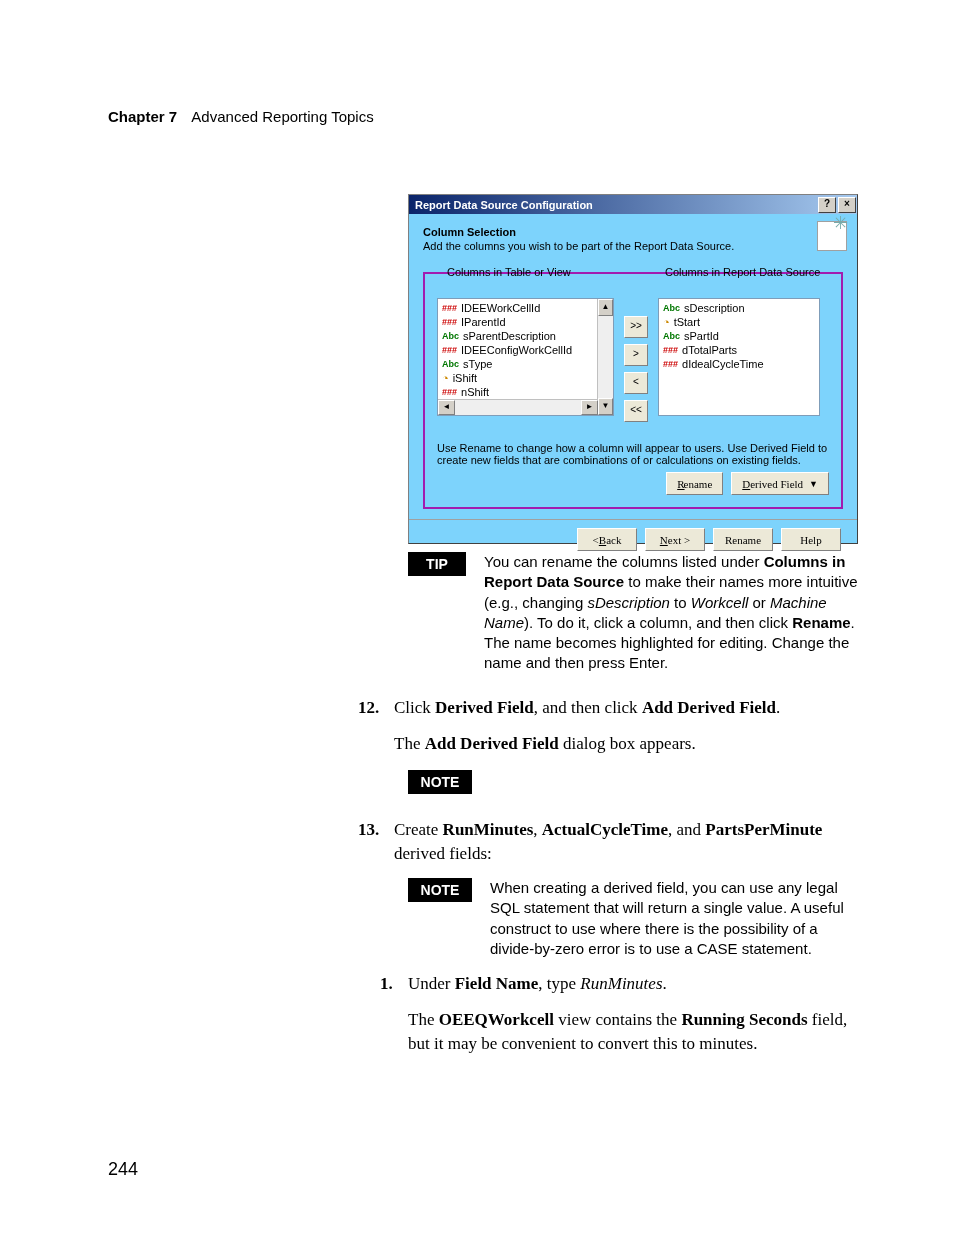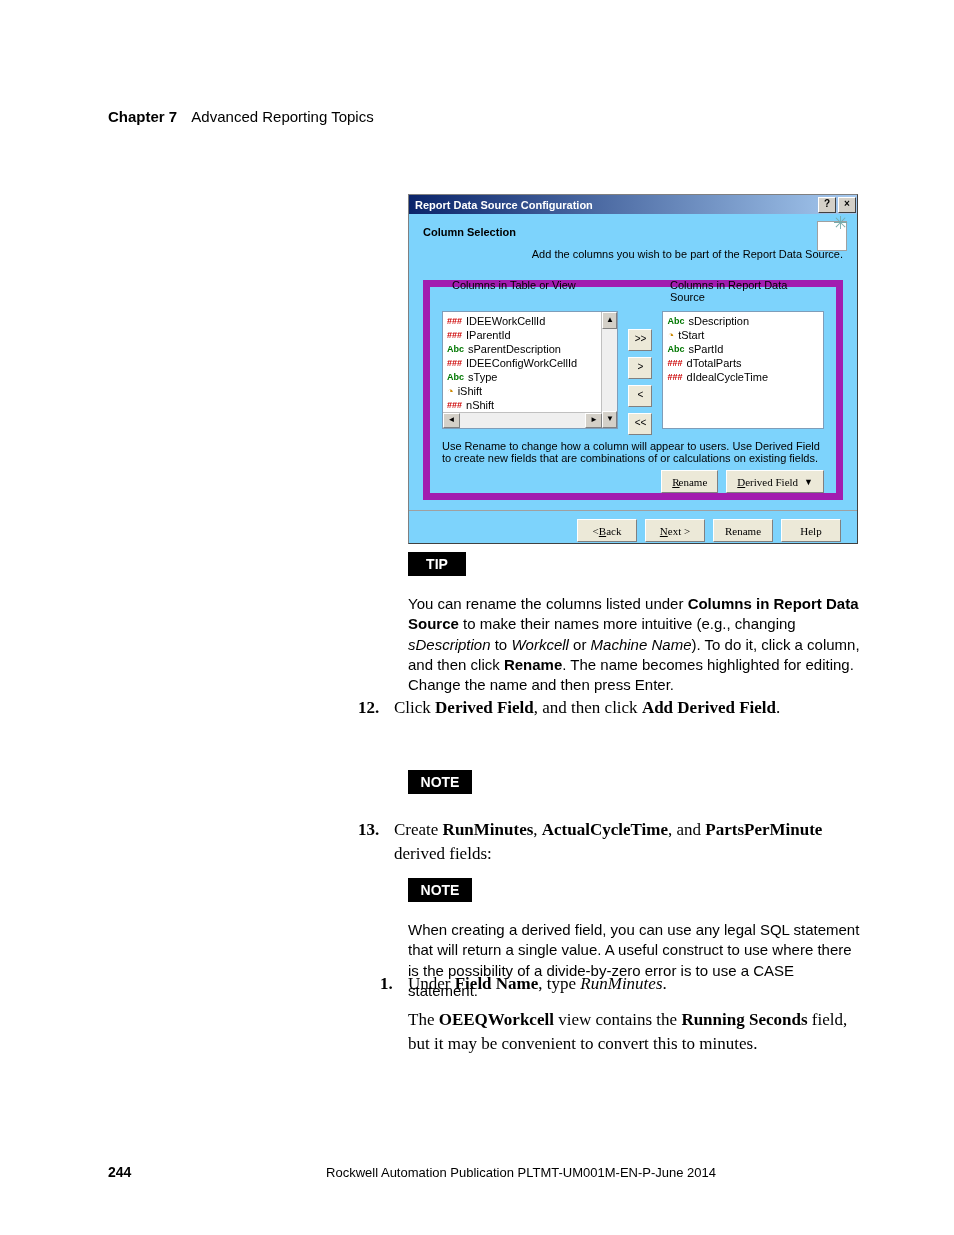--- a/index.html
+++ b/index.html
@@ -62,32 +62,32 @@
     margin: 0 1px;
     font-size: 10px;
     line-height: 12px;
     text-align: center;
     color:#000;
     font-weight: bold;
     font-family: sans-serif;
   }
   .dlg-inner { padding: 12px 14px 10px 14px; }
   .sect-title { font-weight: bold; }
-  .sect-sub { margin-top: 10px; text-align: right; }
+  .sect-sub { margin-top: 2px; }
   .wiz-icon {
     position:absolute; right:10px; top:26px; width:28px; height:28px;
     border:1px solid #a0a0a0; background:#fff;
   }
   .wiz-icon::after{
     content:"✳"; color:#7aa; position:absolute; right:-2px; top:-10px; font-size:18px;
   }
   .group {
-    border: 7px solid #a21caf;
+    border: 2px solid #a21caf;
     margin-top: 20px;
-    padding: 10px 12px 0 12px;
+    padding: 10px 12px 12px 12px;
     position: relative;
   }
   .listbox {
     background:#fff; border:1px solid #7f9db9;
     position:relative; overflow:hidden;
   }
   .listbox.left { width:175px; height:116px; }
   .listbox.right { width:160px; height:116px; }
   .row-area { display:flex; gap:10px; align-items:flex-start; margin-top:14px;}
   .mover-col { display:flex; flex-direction:column; gap:6px; margin-top:18px;}
@@ -114,40 +114,39 @@
   .scroll-h {
     position:absolute; left:0; right:15px; bottom:0; height:15px;
     background:#efefef; border-top:1px solid #c0c0c0;
   }
   .scroll-h .l, .scroll-h .r {
     width:15px; height:13px; background:#d4d0c8; border:1px solid #fff;
     border-right-color:#808080; border-bottom-color:#808080;
     font-size:8px; text-align:center; line-height:12px;
   }
   .scroll-h .r { position:absolute; right:0; top:0;}
-  .hint { margin-top:5px; font-size:11px; }
+  .hint { margin-top:20px; font-size:11px; }
   .btn {
     background:#ece9d8; border:1px solid #fff;
     border-right-color:#808080; border-bottom-color:#808080;
     height:21px; padding:0 10px; font-size:11px; font-family:Tahoma;
     display:inline-flex; align-items:center;
   }
   .btn .drop { margin-left:6px; font-size:9px;}
   .btnrow-group { margin-top:6px; display:flex; justify-content:flex-end; gap:8px; }
   .divline { border-top:1px solid #a0a0a0; margin:10px -14px 8px -14px; }
   .dlg-btnrow { display:flex; justify-content:flex-end; gap:8px; padding-right:2px;}
   .dlg-btnrow .btn { width:58px; justify-content:center; padding:0;}
   .under { text-decoration: underline; }
 
   
   .callout {
     display:flex; align-items:flex-start; gap:18px;
     font-family: "Myriad Pro","Segoe UI", Arial, sans-serif;
     font-size:15px;
-    flex-direction:column;
   }
   .callout .tag {
     background:#000; color:#fff; font-weight:bold;
     padding:4px 10px; font-size:14px;
     min-width:38px; text-align:center;
   }
   .callout .tag.wide { min-width:44px;}
   .callout .body { flex:1; line-height:1.35;}
   .callout .body .ital { font-style: italic; }
   .callout .body .bold { font-weight: bold; }
@@ -177,21 +176,21 @@
     margin-left: 22px;
   }
   .substep .num { position:absolute; left:0; font-weight:bold; }
   .substep .para { margin-top: 12px; }
   .substep .bold { font-weight:bold;}
   .substep .ital { font-style:italic;}
 
   .footer-left {
     position:absolute; left:108px; bottom:55px;
     font-family: "Myriad Pro","Segoe UI",Arial,sans-serif;
-    font-size:14px; font-weight:bold;
+    font-size:18px; font-weight:normal;
   }
   .footer-right {
     position:absolute; right:90px; bottom:55px;
     font-family: "Myriad Pro","Segoe UI",Arial,sans-serif;
     font-size:13px;
   }
 </style>
 </head>
 <body>
 
@@ -322,20 +321,21 @@
       <div class="body">
         <span>You can rename the columns listed under </span><span class="bold">Columns in Report Data Source</span><span> to make their names more intuitive (e.g., changing </span><span class="ital">sDescription</span><span> to </span><span class="ital">Workcell</span><span> or </span><span class="ital">Machine Name</span><span>). To do it, click a column, and then click </span><span class="bold">Rename</span><span>. The name becomes highlighted for editing. Change the name and then press Enter.</span>
       </div>
     </div>
   </div>
 
   <div class="content-col" style="top:696px;">
     <div class="step">
       <span class="num">12.</span>
       <span>Click </span><span class="bold">Derived Field</span><span>, and then click </span><span class="bold">Add Derived Field</span><span>.</span>
+      <div class="para"><span>The </span><span class="bold">Add Derived Field</span><span> dialog box appears.</span></div>
     </div>
   </div>
 
   <div class="content-col" style="top:770px; left:408px; width:456px;">
     <div class="callout">
       <div class="tag wide">NOTE</div>
     </div>
   </div>
 
   <div class="content-col" style="top:818px;">
@@ -354,14 +354,13 @@
 
   <div class="content-col" style="top:972px;">
     <div class="substep">
       <span class="num">1.</span>
       <span>Under </span><span class="bold">Field Name</span><span>, type </span><span class="ital">RunMinutes</span><span>.</span>
       <div class="para"><span>The </span><span class="bold">OEEQWorkcell</span><span> view contains the </span><span class="bold">Running Seconds</span><span> field, but it may be convenient to convert this to minutes.</span></div>
     </div>
   </div>
 
   <div class="footer-left">244</div>
-  <div class="footer-right">Rockwell Automation Publication PLTMT-UM001M-EN-P-June 2014</div>
 </div>
 
 </body></html>

